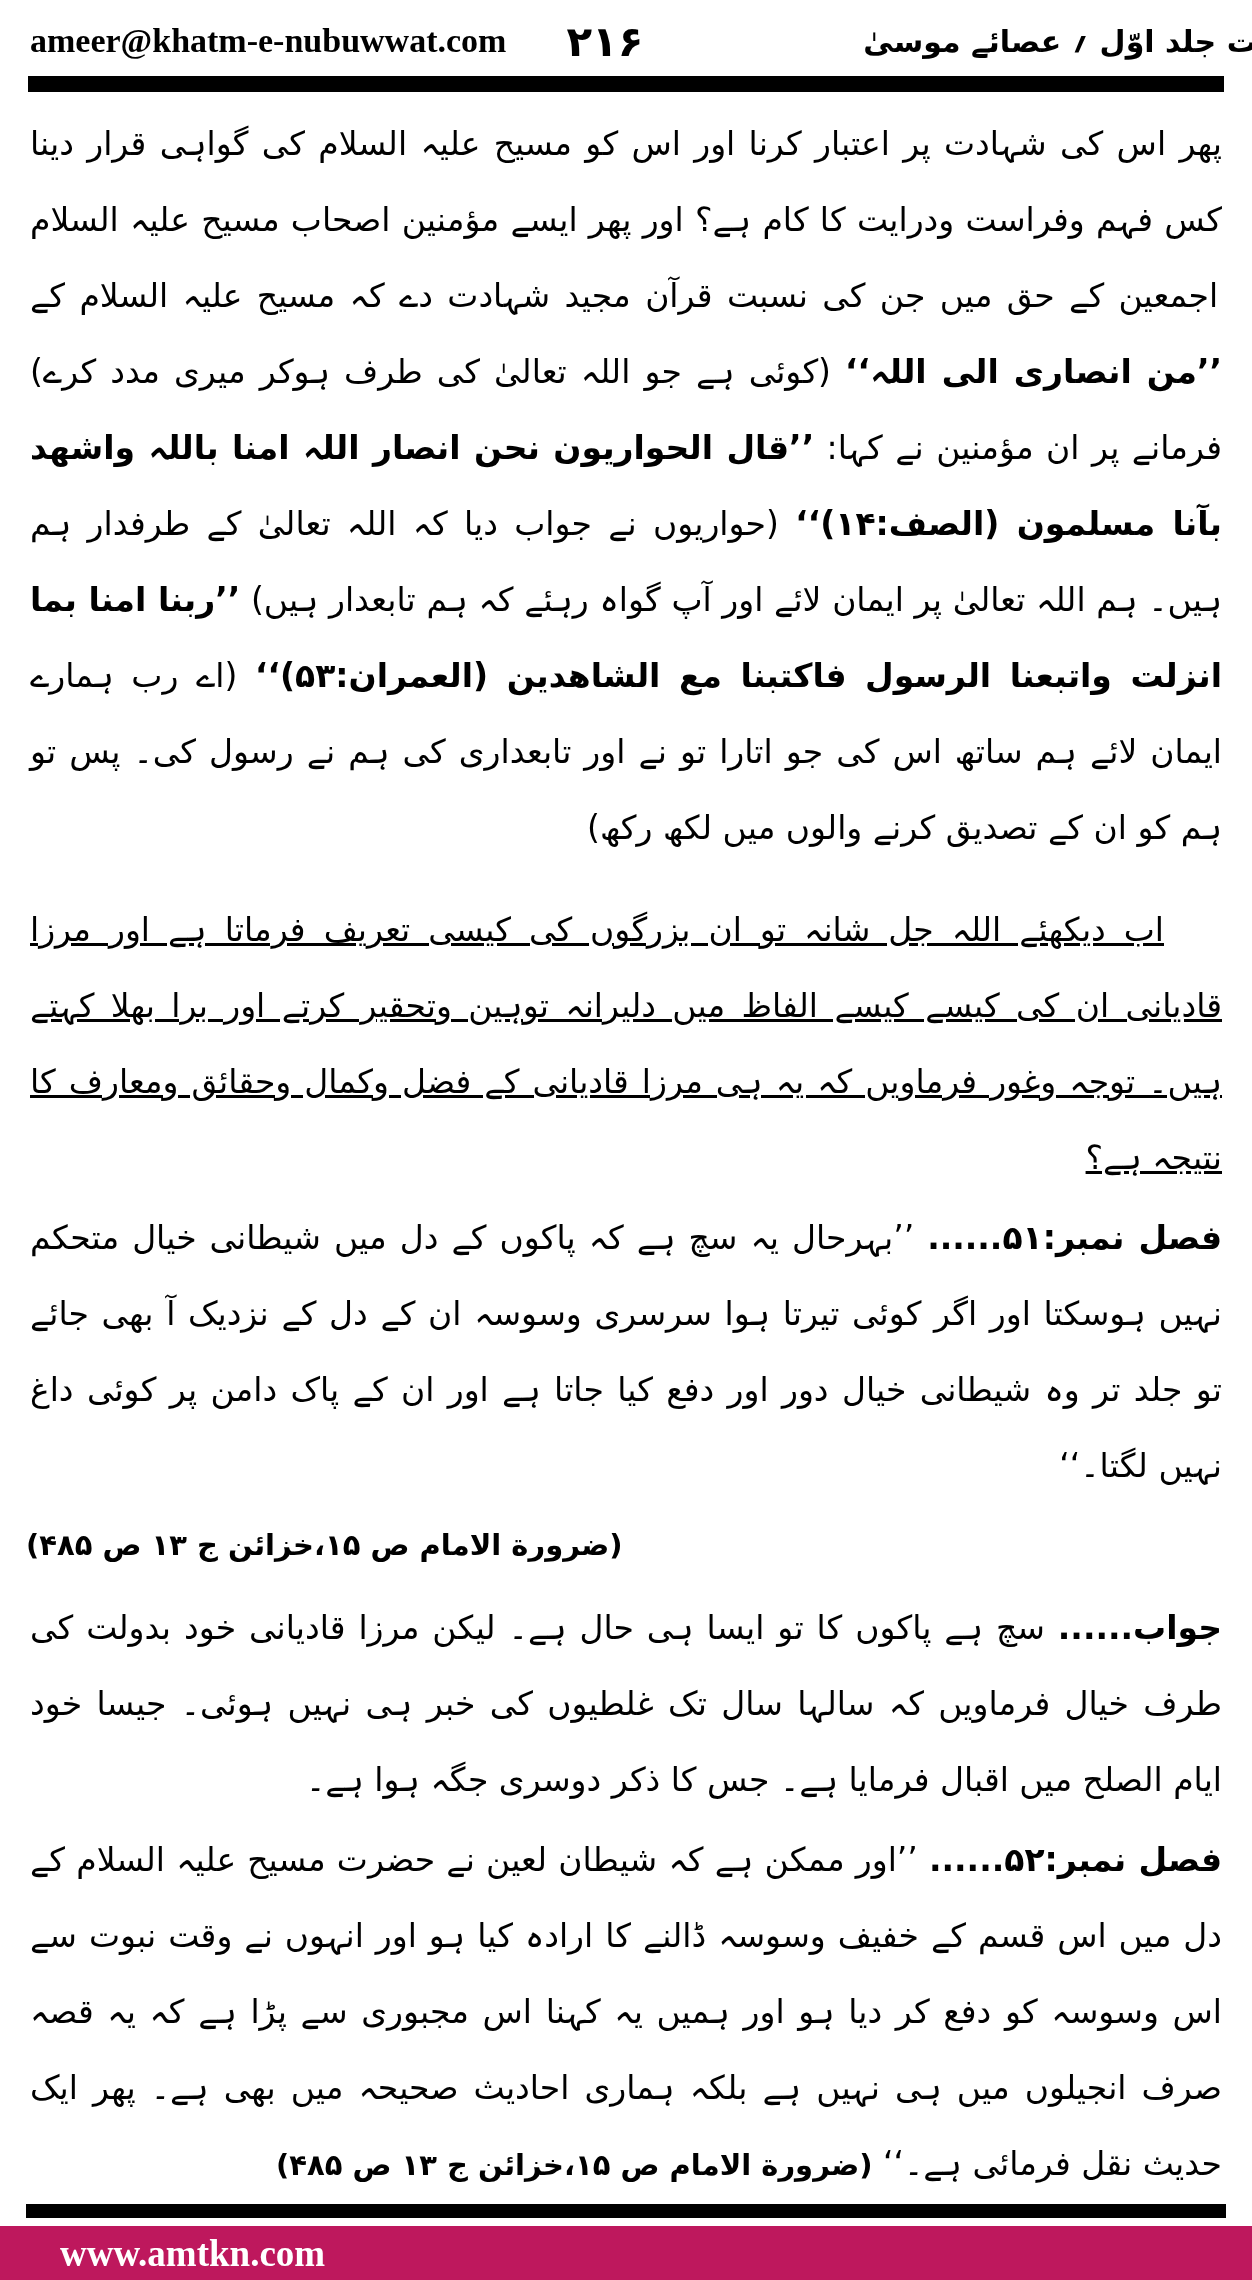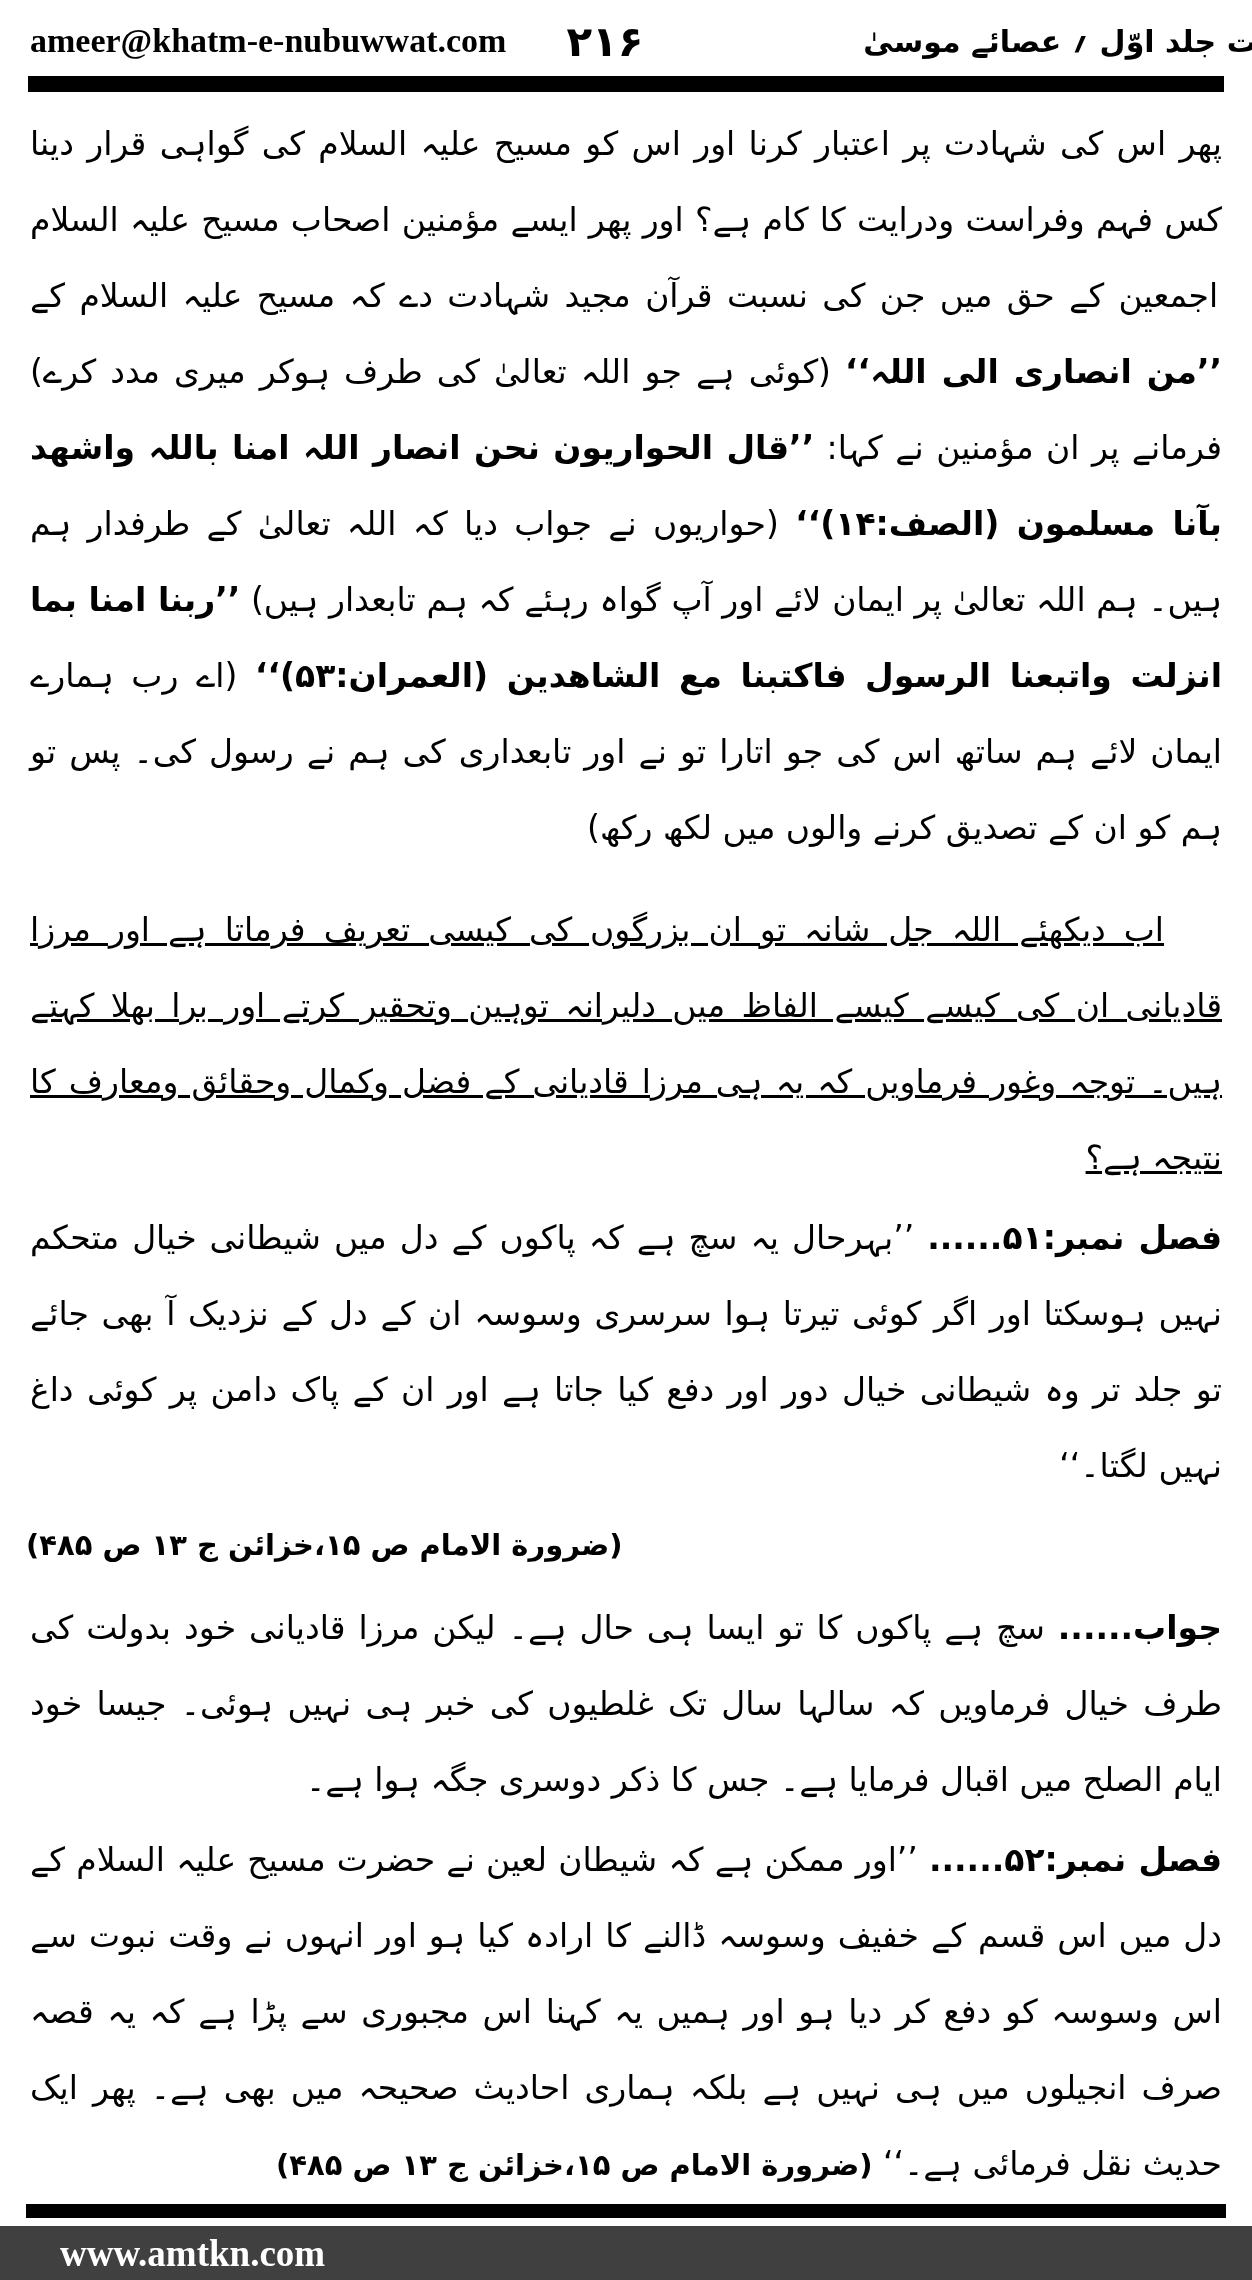--- a/index.html
+++ b/index.html
@@ -82,21 +82,21 @@
     left: 0; right: 0; bottom: 0;
   }
   .footer .thin-bar {
     height: 14px;
     background: #000000;
     margin: 0 26px;
   }
   .footer .links-bar {
     margin-top: 8px;
     height: 54px;
-    background: #404040;
+    background: #be185d;
     display: flex;
     align-items: center;
     justify-content: space-between;
     padding: 0 60px;
   }
   .footer .links-bar .link {
     color: #ffffff;
     font-family: "Liberation Serif", serif;
     font-weight: bold;
     font-size: 37px;

